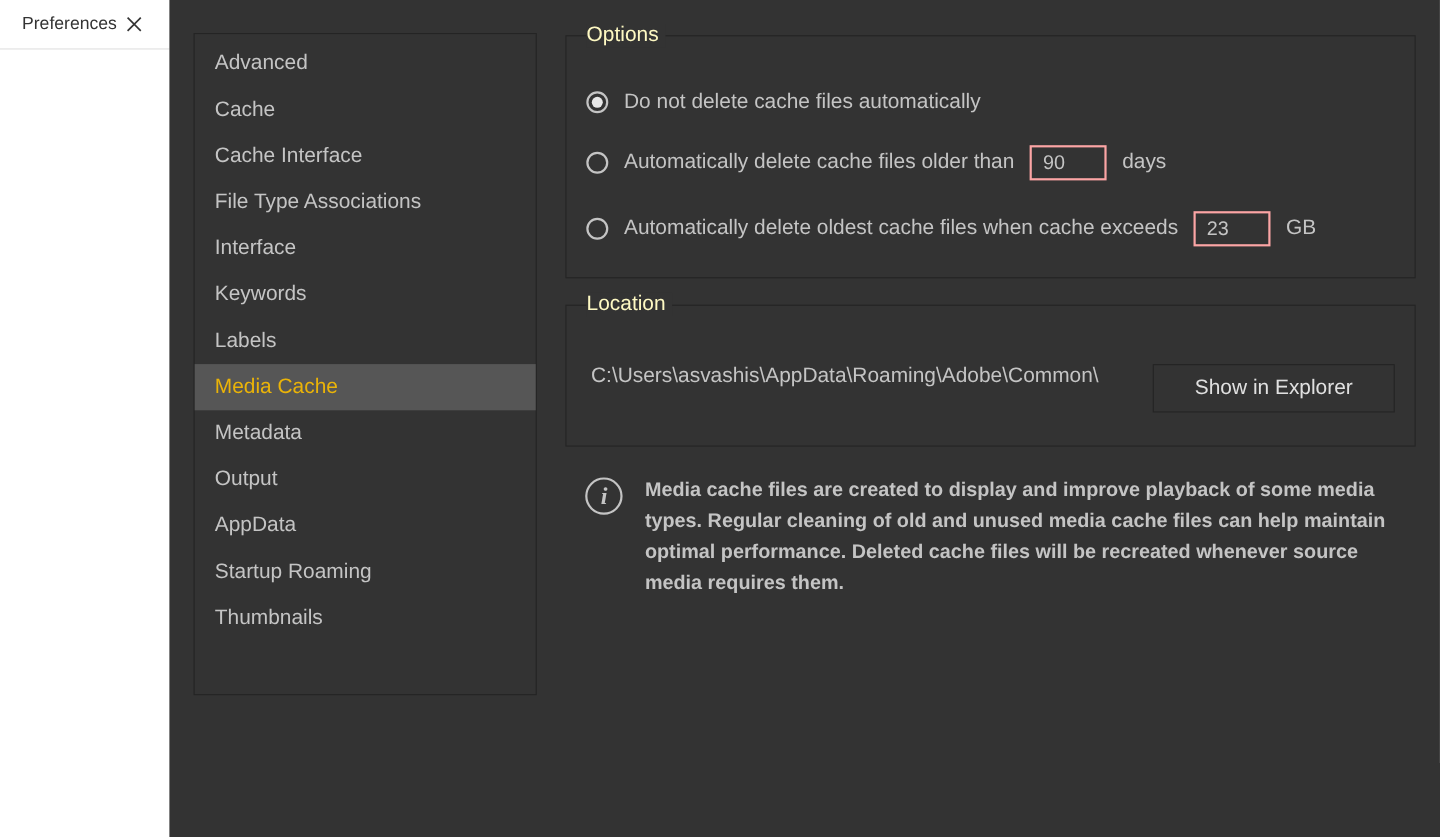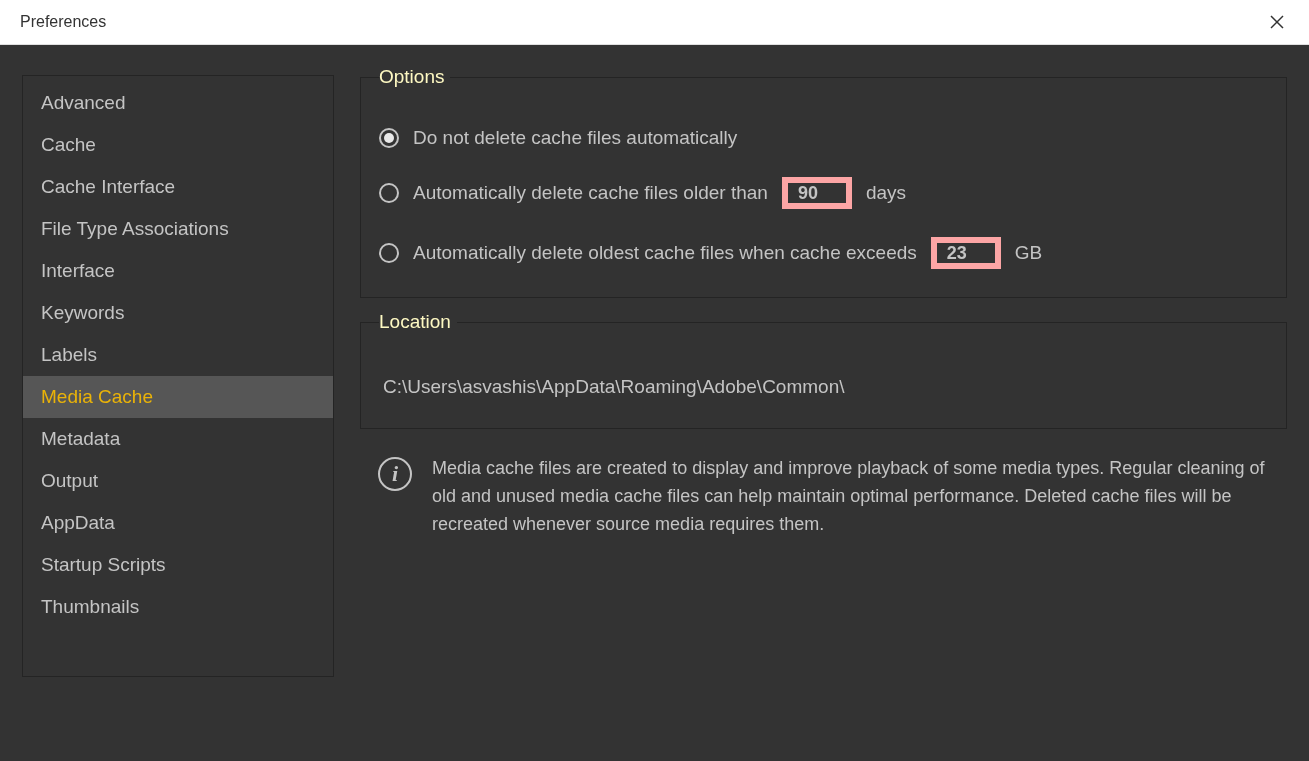--- a/index.html
+++ b/index.html
@@ -11,21 +11,21 @@
     body {
       width: 1309px;
       height: 761px;
       background: #fff;
       overflow: hidden;
     }
     .window {
       width: 100%;
       height: 100%;
       display: flex;
-      flex-direction: column;
+      flex-direction: row;
     }
     .titlebar {
       height: 45px;
       background: #fff;
       border-bottom: 1px solid #e0e0e0;
       display: flex;
       align-items: center;
       justify-content: space-between;
       padding: 0 16px 0 20px;
     }
@@ -123,26 +123,25 @@
       content: "";
       width: 10px;
       height: 10px;
       border-radius: 50%;
       background: #e8e8e8;
     }
     .num-input {
       width: 70px;
       height: 32px;
       background: #333333;
-      border: 6px solid #fca5a5;
+      border: 2px solid #fca5a5;
       color: #c4c4c4;
       font-size: 18px;
       padding: 0 10px;
       outline: none;
-      font-weight: bold;
     }
     .location-row {
       display: flex;
       align-items: flex-start;
       justify-content: space-between;
       gap: 20px;
       color: #c4c4c4;
       font-size: 19px;
       padding: 4px 0 6px 4px;
     }
@@ -180,20 +179,21 @@
     .info-icon-inner {
       font-family: Georgia, serif;
       font-style: italic;
       font-weight: bold;
       font-size: 22px;
       color: #c4c4c4;
       line-height: 1;
     }
     .info-text {
       flex: 1;
+      font-weight: bold;
     }
   </style>
 </head>
 <body>
 
 <div class="window">
   <div class="titlebar">
     <span class="titlebar-title">Preferences</span>
     <div class="close-btn">
       <svg viewBox="0 0 14 14">
@@ -209,21 +209,21 @@
       <div class="sidebar-item">Cache</div>
       <div class="sidebar-item">Cache Interface</div>
       <div class="sidebar-item">File Type Associations</div>
       <div class="sidebar-item">Interface</div>
       <div class="sidebar-item">Keywords</div>
       <div class="sidebar-item">Labels</div>
       <div class="sidebar-item selected">Media Cache</div>
       <div class="sidebar-item">Metadata</div>
       <div class="sidebar-item">Output</div>
       <div class="sidebar-item">AppData</div>
-      <div class="sidebar-item">Startup Scripts</div>
+      <div class="sidebar-item">Startup Roaming</div>
       <div class="sidebar-item">Thumbnails</div>
     </div>
 
     <div class="main">
       <div class="fieldset">
         <div class="fieldset-legend">Options</div>
 
         <div class="option-row">
           <div class="radio selected"></div>
           <span>Do not delete cache files automatically</span>
@@ -241,20 +241,21 @@
           <span>Automatically delete oldest cache files when cache exceeds</span>
           <input class="num-input" type="text" value="23" style="">
           <span>GB</span>
         </div>
       </div>
 
       <div class="fieldset">
         <div class="fieldset-legend">Location</div>
         <div class="location-row">
           <span>C:\Users\asvashis\AppData\Roaming\Adobe\Common\</span>
+          <div class="btn">Show in Explorer</div>
         </div>
       </div>
 
       <div class="info-block">
         <div class="info-icon">
           <span class="info-icon-inner">i</span>
         </div>
         <div class="info-text">Media cache files are created to display and improve playback of some media types. Regular cleaning of old and unused media cache files can help maintain optimal performance. Deleted cache files will be recreated whenever source media requires them.</div>
       </div>
     </div>

